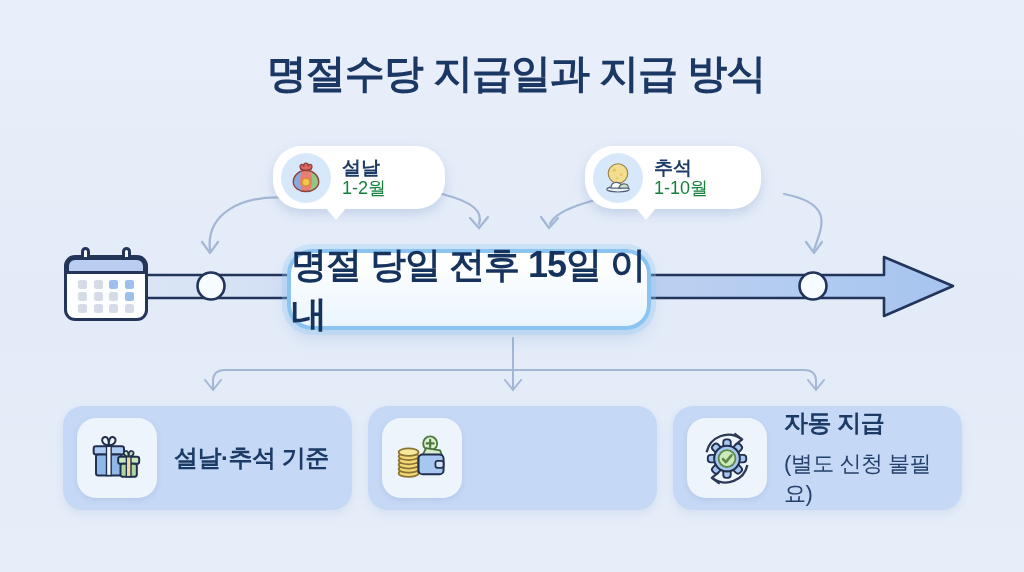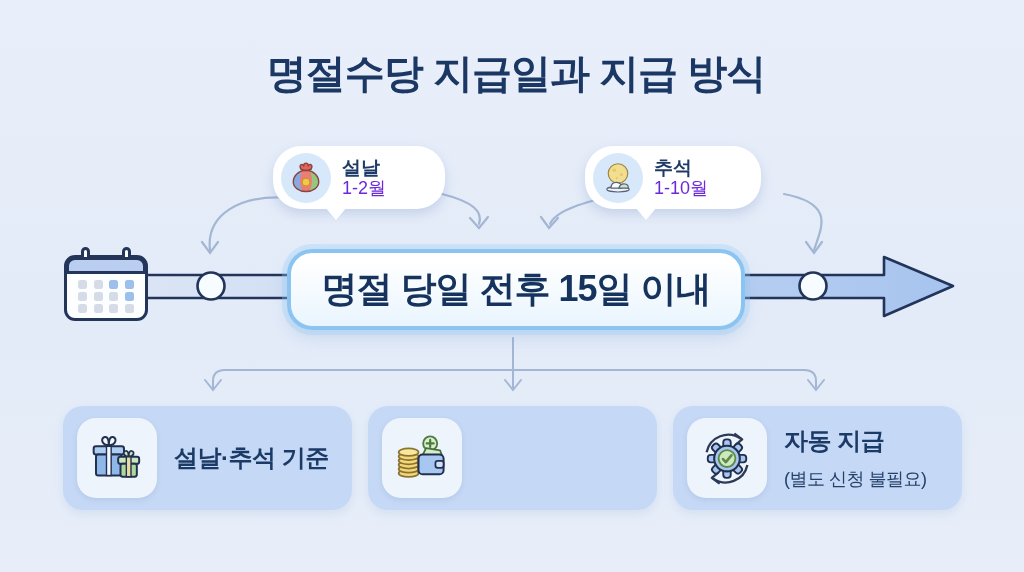--- a/index.html
+++ b/index.html
@@ -29,21 +29,21 @@
   .bubble.seollal { left:273px; top:146px; width:172px; }
   .bubble.seollal::after { left:52px; }
   .bubble.chuseok { left:585px; top:146px; width:176px; }
   .bubble.chuseok::after { left:50px; }
   .bubble-icon {
     width:50px; height:50px; border-radius:50%; background:#d8e8fb;
     display:flex; align-items:center; justify-content:center; flex:0 0 auto;
   }
   .bubble-text { display:flex; flex-direction:column; line-height:1.12; }
   .bubble-label { font-size:19px; font-weight:800; color:#1d3b66; }
-  .bubble-period { font-size:18px; font-weight:500; color:#6d28d9; }
+  .bubble-period { font-size:18px; font-weight:500; color:#15803d; }
 
   
   .calendar {
     position:absolute; left:64px; top:255px; width:84px; height:66px;
     background:#fdfeff; border:3px solid #23365a; border-radius:11px; z-index:3;
   }
   .calendar .head {
     position:absolute; left:-1px; top:-1px; right:-1px; height:17px;
     background:#b9cef1; border:3px solid #23365a; border-radius:9px 9px 0 0;
   }
@@ -55,21 +55,21 @@
   .calendar .grid {
     position:absolute; left:10px; right:10px; top:22px; bottom:6px;
     display:grid; grid-template-columns:repeat(4,1fr); gap:3px 5px;
     align-items:center; justify-items:center;
   }
   .calendar .dot { width:9px; height:9px; border-radius:2.5px; background:#d5dce7; }
   .calendar .dot.blue { background:#9dbfec; }
 
   
   .center-box {
-    position:absolute; left:287px; top:249px; width:458px; height:81px; z-index:4;
+    position:absolute; left:287px; top:249px; width:364px; height:81px; z-index:4;
     background:linear-gradient(180deg,#ffffff 10%,#e9f5fe 100%);
     border:4px solid #8cc4f1; border-radius:25px;
     box-shadow:0 0 0 5px rgba(150,205,245,.30), 0 8px 16px rgba(110,150,210,.22);
     display:flex; align-items:center; justify-content:center;
   }
   .center-box span {
     font-size:36px; font-weight:800; color:#16335e; letter-spacing:-1px;
   }
 
   
@@ -81,21 +81,21 @@
     flex:1; background:#c5d8f5; border-radius:20px;
     display:flex; align-items:center; gap:17px; padding:0 10px 0 14px;
     box-shadow:0 4px 10px rgba(130,160,210,.18);
   }
   .card-icon-tile {
     width:80px; height:80px; border-radius:19px; background:#eef4fc;
     display:flex; align-items:center; justify-content:center; flex:0 0 auto;
     box-shadow:0 2px 5px rgba(120,150,200,.22);
   }
   .card-label { font-size:24px; font-weight:800; color:#1c3a66; letter-spacing:-0.5px; }
-  .card-sublabel { font-size:18px; font-weight:500; color:#24406b; letter-spacing:-0.5px; margin-top:10px; }
+  .card-sublabel { font-size:22px; font-weight:500; color:#24406b; letter-spacing:-0.5px; margin-top:10px; }
 </style>
 </head>
 <body>
 
 <div class="title">명절수당 지급일과 지급 방식</div>
 
 <svg class="connector-layer" width="1024" height="572" viewBox="0 0 1024 572">
   <defs>
     <linearGradient id="barGrad" x1="0" y1="0" x2="1" y2="0">
       <stop offset="0" stop-color="#dde6f5"></stop>

